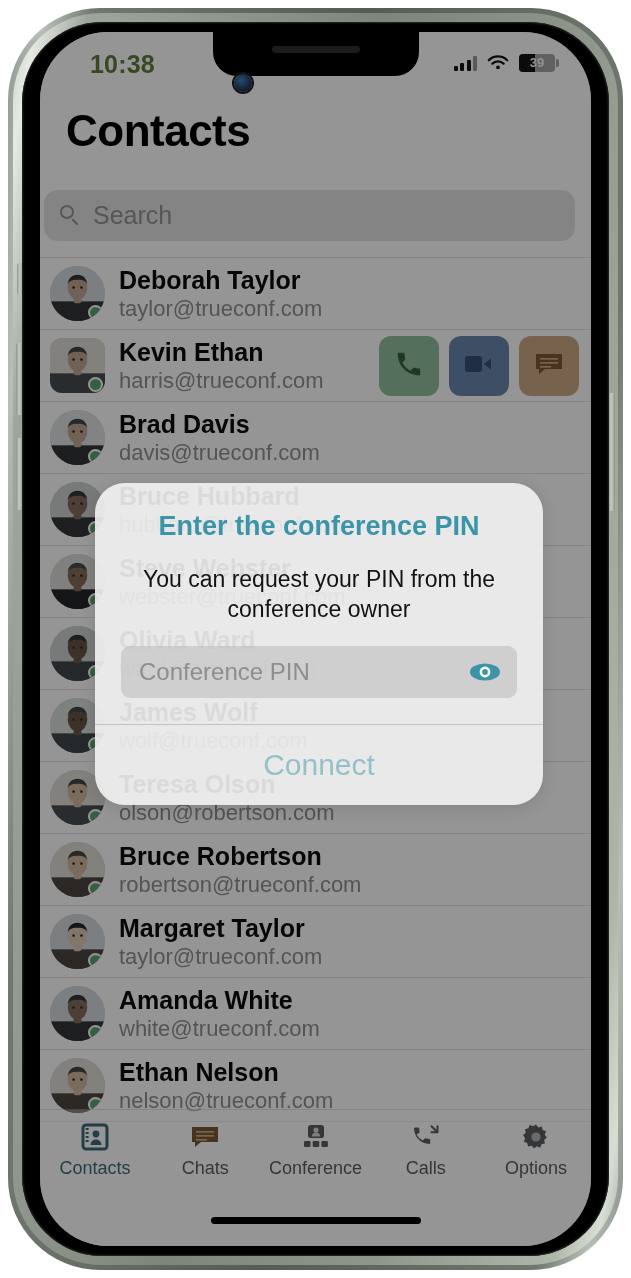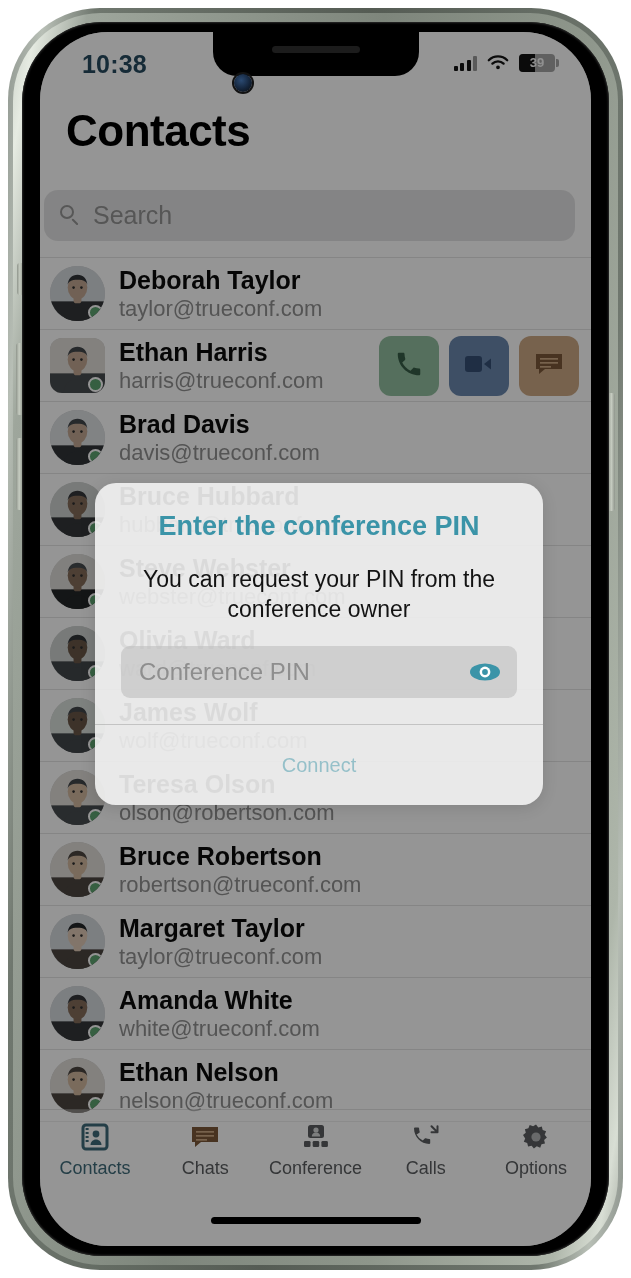--- a/index.html
+++ b/index.html
@@ -110,23 +110,23 @@
 
   
   .statusbar {
     position: absolute;
     left: 0; top: 16px;
     width: 100%; height: 40px;
     z-index: 30;
   }
   .status-time {
     position: absolute;
-    left: 42px; top: 2px;
+    left: 50px; top: 2px;
     font-size: 25px; font-weight: bold;
-    color: #0c4a6e;
+    color: #4d7c0f;
     letter-spacing: .2px;
   }
   .status-right {
     position: absolute;
     right: 36px; top: 6px;
     display: flex; align-items: center; gap: 9px;
   }
   .sig { display: flex; align-items: flex-end; gap: 2.5px; height: 16px; }
   .sig i { width: 4px; background: #111; border-radius: 1px; display:block; }
   .sig i:nth-child(1){height:5px}
@@ -265,21 +265,21 @@
     border-radius: 4px;
     background: #000;
     z-index: 35;
   }
 
   
   .dialog {
     position: absolute;
     left: 55px; top: 451px;
     width: 448px;
-    border-radius: 21px;
+    border-radius: 30px;
     background: rgba(242,242,242,.90);
     z-index: 50;
     overflow: hidden;
     box-shadow: 0 3px 16px rgba(0,0,0,.12);
   }
   .dlg-body { padding: 28px 26px 26px; }
   .dlg-title {
     text-align: center;
     font-size: 27px; font-weight: bold;
     color: #3b94a8;
@@ -302,21 +302,21 @@
   }
   .pin-ph { flex: 1; font-size: 24px; color: #8e8e8e; }
   .eye {
     width: 36px; height: 24px; flex: none;
     display: flex; align-items: center; justify-content: center;
   }
   .dlg-sep { height: 1px; background: rgba(0,0,0,.16); }
   .dlg-btn {
     height: 80px;
     display: flex; align-items: center; justify-content: center;
-    font-size: 20px;
+    font-size: 30px;
     color: rgba(59,148,168,.48);
   }
 </style>
 </head>
 <body>
 
 <div id="stage">
   <div class="phone-outer"></div>
   <div class="phone-metal">
     <div class="btn-side btn-mute"></div>
@@ -386,21 +386,21 @@
                 <path d="M14 56c0-9 6.3-14 14-14s14 5 14 14z" fill="#40474d"></path>
                 <rect x="24" y="28" width="8" height="10" rx="3" fill="#c79a76"></rect>
                 <ellipse cx="28" cy="22" rx="10" ry="12" fill="#c79a76"></ellipse>
                 <path d="M18 20c0-7 4.5-11 10-11s10 4 10 11c0-4-4-6-10-6s-10 2-10 6z" fill="#3b4249"></path>
                 <circle cx="24" cy="22" r="1.3" fill="#2b2b2b"></circle>
                 <circle cx="32" cy="22" r="1.3" fill="#2b2b2b"></circle>
               </svg>
               <span class="dot"></span>
             </div>
             <div class="meta">
-              <div class="cname">Ethan Harris</div>
+              <div class="cname">Kevin Ethan</div>
               <div class="cmail">harris@trueconf.com</div>
             </div>
             <div class="row-actions">
               <div class="act act-call">
                 <span><svg width="30" height="30" viewBox="0 0 24 24">
                     <path d="M6.6 10.8a15 15 0 006.6 6.6l2.2-2.2c.3-.3.7-.4 1-.2 1.2.4 2.4.6 3.6.6.6 0 1 .4 1 1V20c0 .6-.4 1-1 1C10.6 21 3 13.4 3 4c0-.6.4-1 1-1h3.4c.6 0 1 .4 1 1 0 1.3.2 2.5.6 3.6.1.4 0 .8-.2 1.1z" fill="#1d5e38"></path>
                   </svg></span>
               </div>
               <div class="act act-vid">
                 <span><svg width="30" height="24" viewBox="0 0 30 24">

